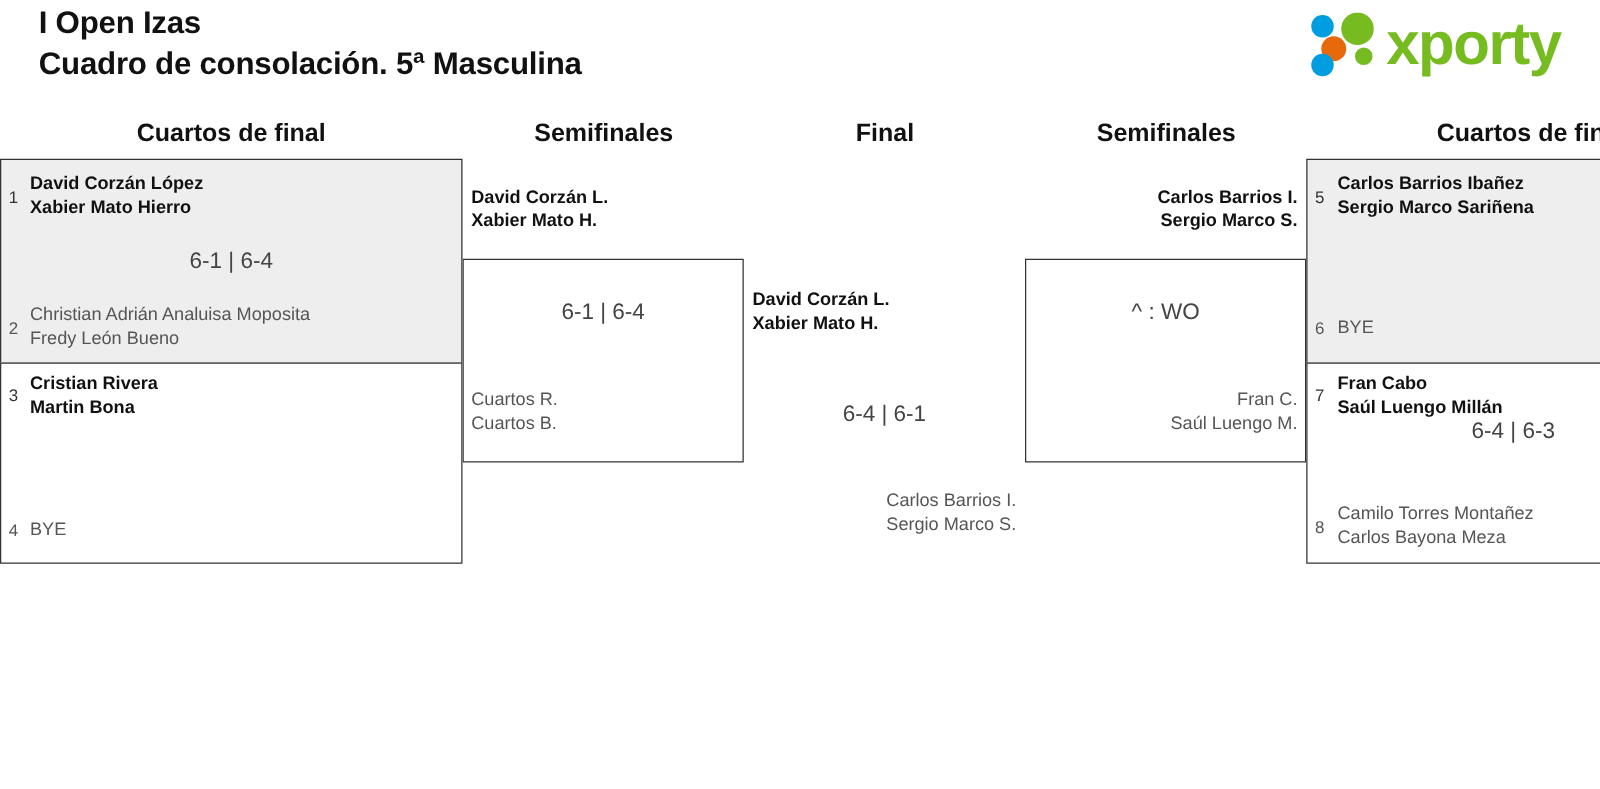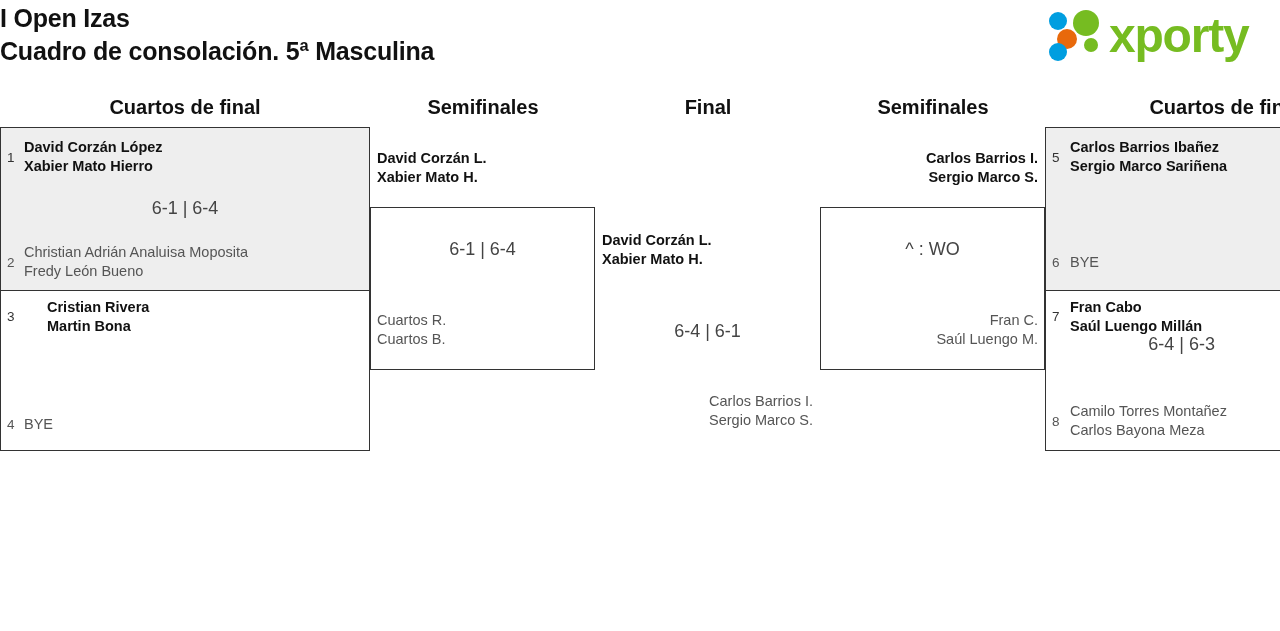--- a/index.html
+++ b/index.html
@@ -5,21 +5,21 @@
   * { box-sizing: border-box; margin: 0; padding: 0; }
   html, body {
     width: 1280px; height: 631px;
     background: #ffffff;
     font-family: "Liberation Sans", sans-serif;
     overflow: hidden;
   }
   #root { position: relative; width: 1280px; height: 631px; }
 
   
-  .title-block { position: absolute; left: 0; top: 2px; }
+  .title-block { position: absolute; left: 0; top: 2px; padding-left: 31px; }
   .title-line {
     font-size: 25px; font-weight: 700; color: #111111;
     line-height: 33px; letter-spacing: -0.2px; white-space: nowrap;
   }
 
   .logo { position: absolute; left: 1047px; top: 8px; width: 228px; height: 56px; }
   .logo-dots { position: absolute; left: 0; top: 2px; width: 62px; height: 52px; }
   .logo-word {
     position: absolute; left: 62px; top: 0px;
     font-size: 48px; font-weight: 700; color: #76bc21;
@@ -102,21 +102,21 @@
   </div>
   <div class="score center" style="left:0px; top:199px; width:370px;">6-1 | 6-4</div>
   <div class="seed" style="left:7px;  top:253px;">2</div>
   <div class="team lose" style="left:24px; top:243px;">
     <span class="ln">Christian Adrián Analuisa Moposita</span>
     <span class="ln">Fredy León Bueno</span>
   </div>
 
   <div class="box" style="left:0px; top:290px; width:370px; height:161px;"></div>
   <div class="seed win" style="left:7px;  top:307px;">3</div>
-  <div class="team win" style="left:24px; top:298px;margin-left:23px;">
+  <div class="team win" style="left:24px; top:298px;">
     <span class="ln">Cristian Rivera</span>
     <span class="ln">Martin Bona</span>
   </div>
   <div class="score center" style="left:0px; top:359px; width:370px;"></div>
   <div class="seed" style="left:7px;  top:415px;">4</div>
   <div class="team lose" style="left:24px; top:415px;">
     <span class="ln">BYE</span>
   </div>
 
   <div class="box" style="left:370px; top:207px; width:225px; height:163px;"></div>
@@ -162,20 +162,20 @@
   <div class="team lose" style="left:1070px; top:253px;">
     <span class="ln">BYE</span>
   </div>
 
   <div class="box" style="left:1045px; top:290px; width:370px; height:161px;"></div>
   <div class="seed win" style="left:1052px; top:307px;">7</div>
   <div class="team win" style="left:1070px; top:298px;">
     <span class="ln">Fran Cabo</span>
     <span class="ln">Saúl Luengo Millán</span>
   </div>
-  <div class="score right" style="left:990px; top:335px; width:225px;text-align:right;">6-4 | 6-3</div>
+  <div class="score right" style="left:1019px; top:335px; width:225px;text-align:right;">6-4 | 6-3</div>
   <div class="seed" style="left:1052px; top:412px;">8</div>
   <div class="team lose" style="left:1070px; top:402px;">
     <span class="ln">Camilo Torres Montañez</span>
     <span class="ln">Carlos Bayona Meza</span>
   </div>
 
 </div>
 
 </body></html>

